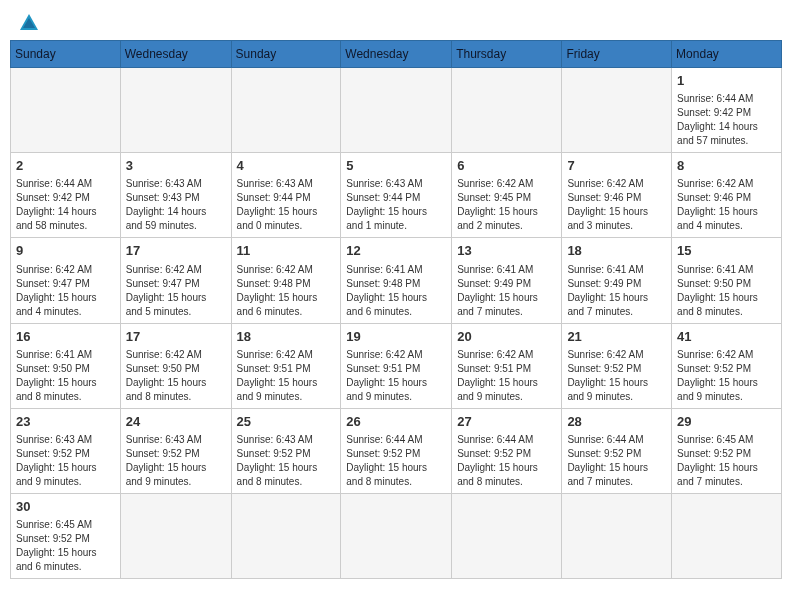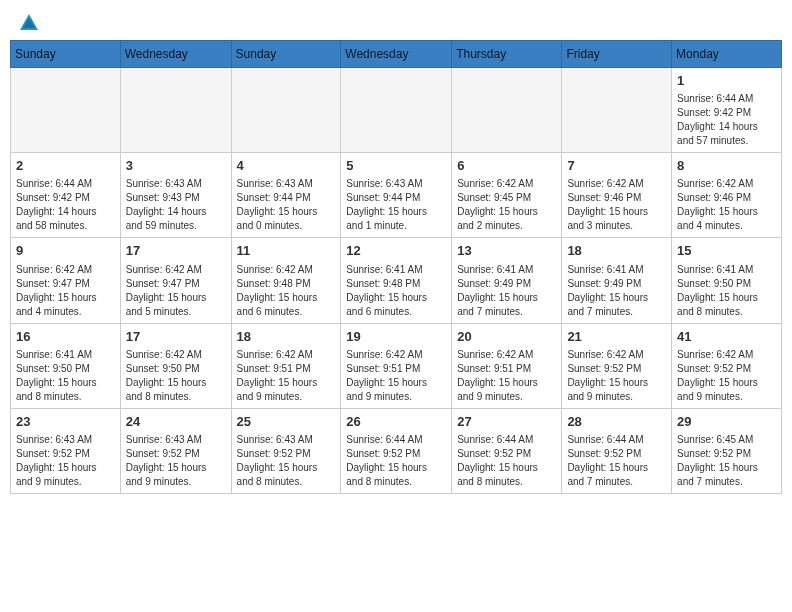--- a/index.html
+++ b/index.html
@@ -296,14 +296,28 @@
 Sunset: 9:52 PM
 Daylight: 15 hours and 7 minutes.</div>
         </td>
         <td>
           <span class="day-number">29</span>
           <div class="day-info" style="white-space: pre-line;">Sunrise: 6:45 AM
 Sunset: 9:52 PM
 Daylight: 15 hours and 7 minutes.</div>
         </td>
       </tr>
+      <tr class="last-row">
+        <td>
+          <span class="day-number">30</span>
+          <div class="day-info" style="white-space: pre-line;">Sunrise: 6:45 AM
+Sunset: 9:52 PM
+Daylight: 15 hours and 6 minutes.</div>
+        </td>
+        <td class="empty"></td>
+        <td class="empty"></td>
+        <td class="empty"></td>
+        <td class="empty"></td>
+        <td class="empty"></td>
+        <td class="empty"></td>
+      </tr>
     </tbody>
 </table>
 
 </body></html>

